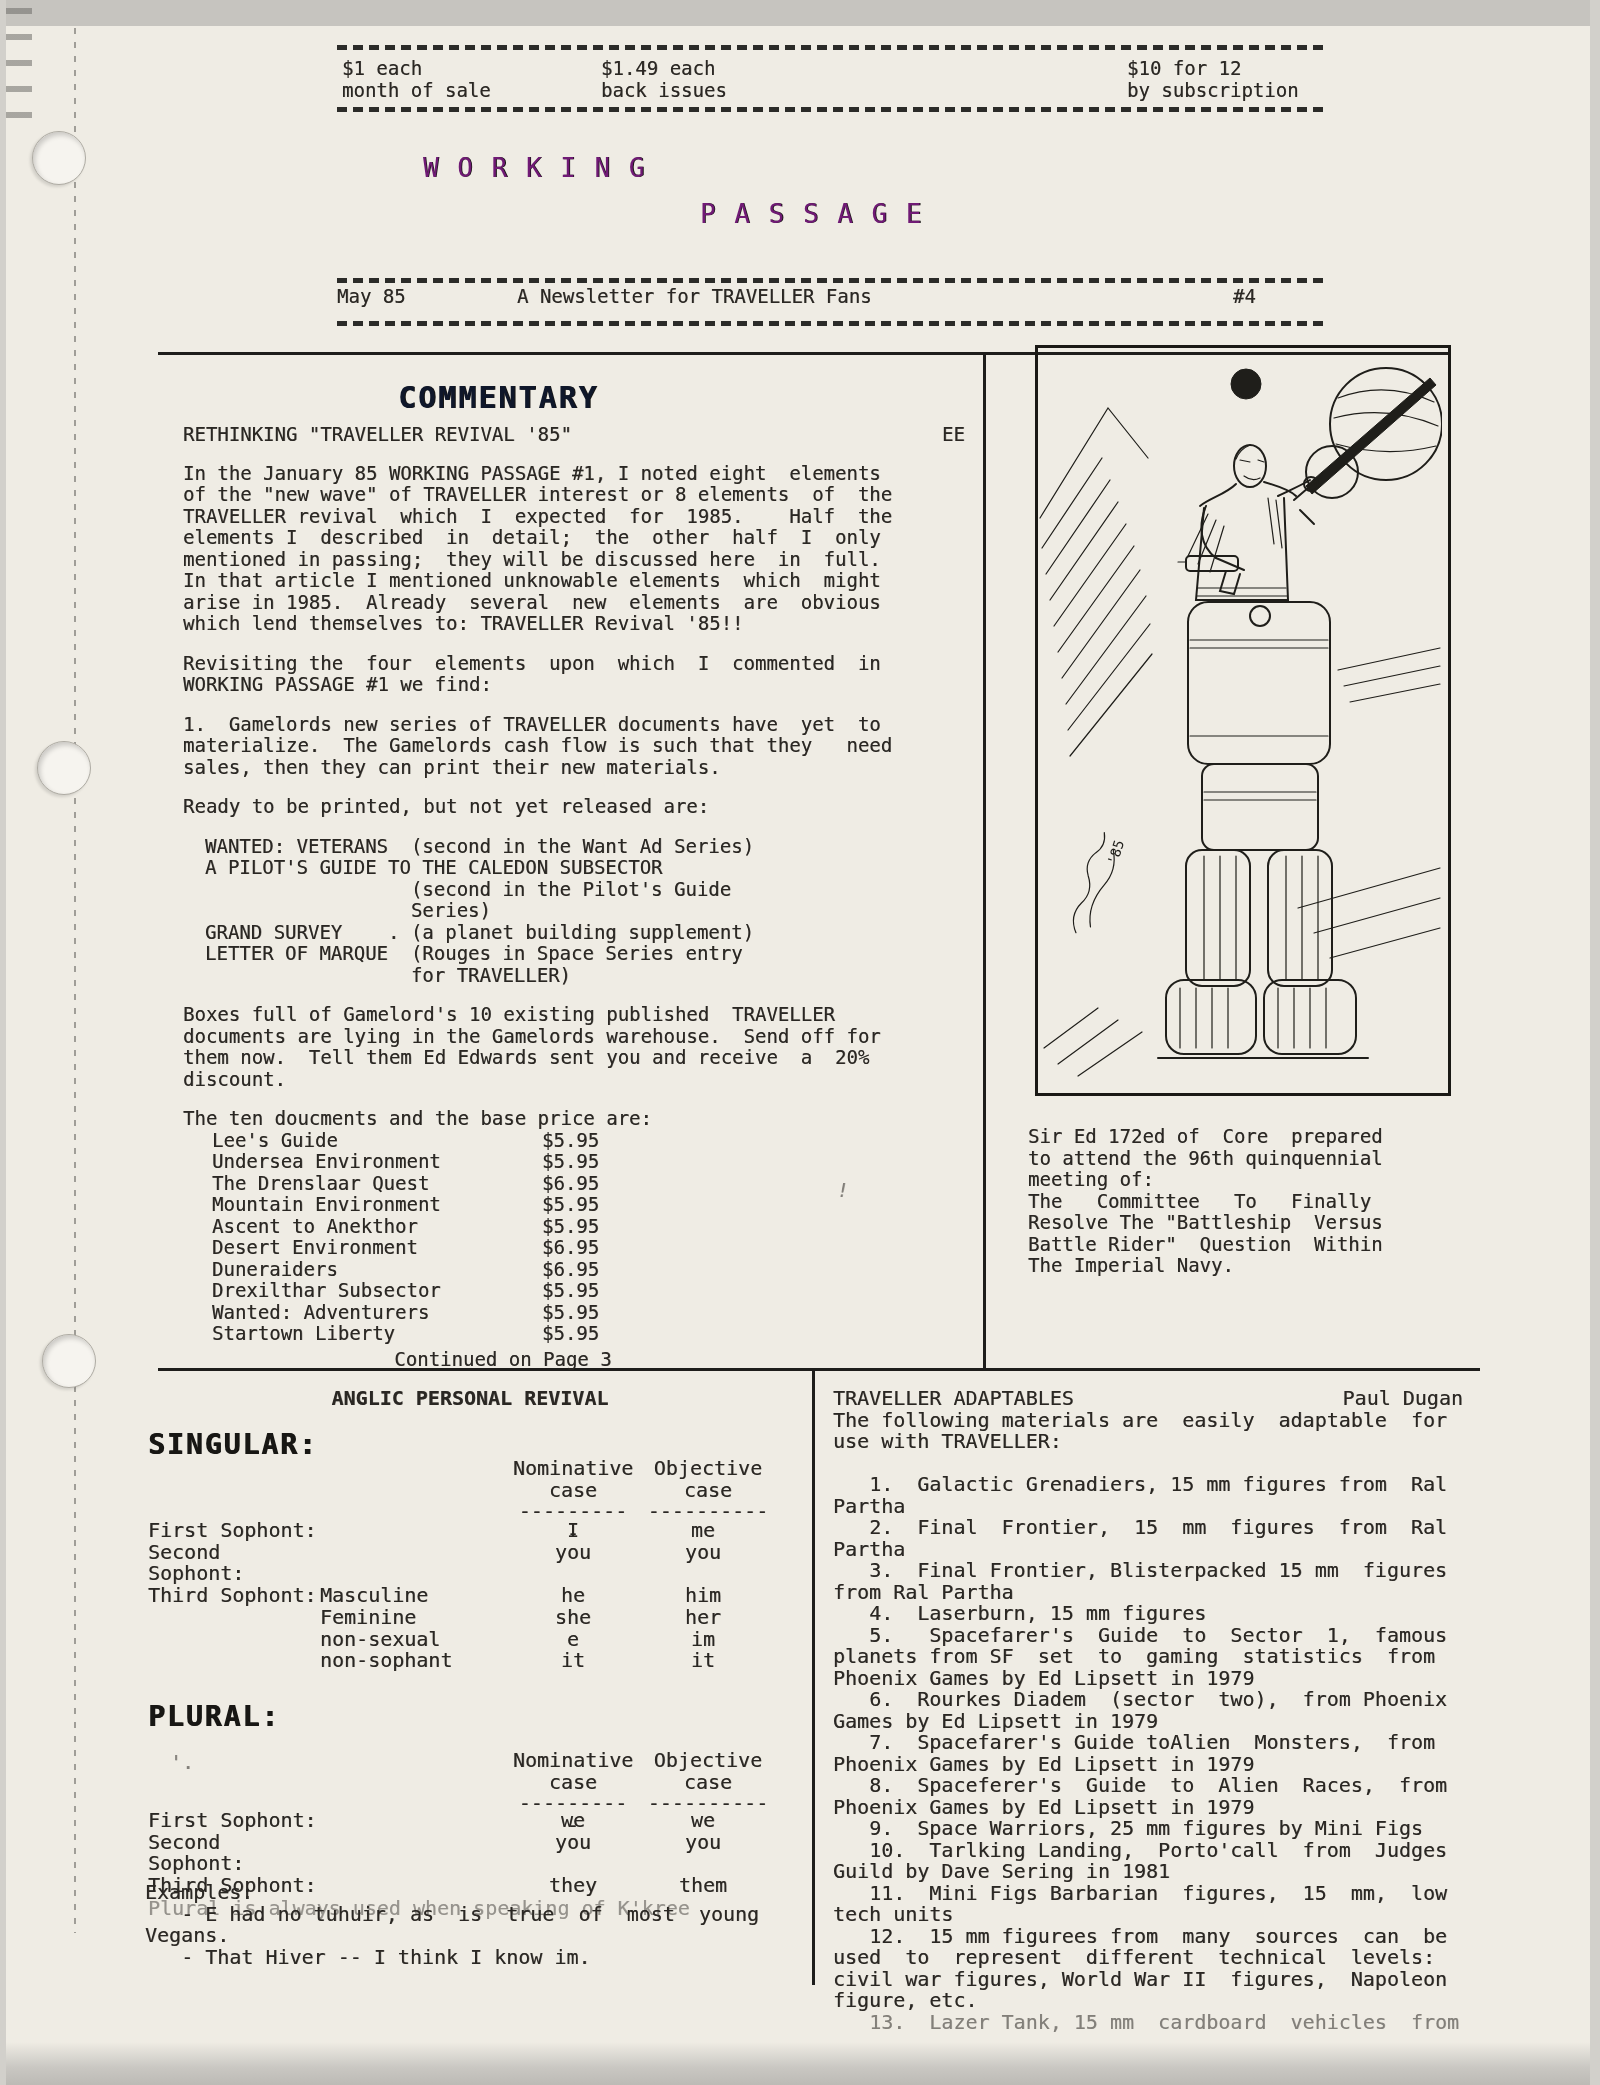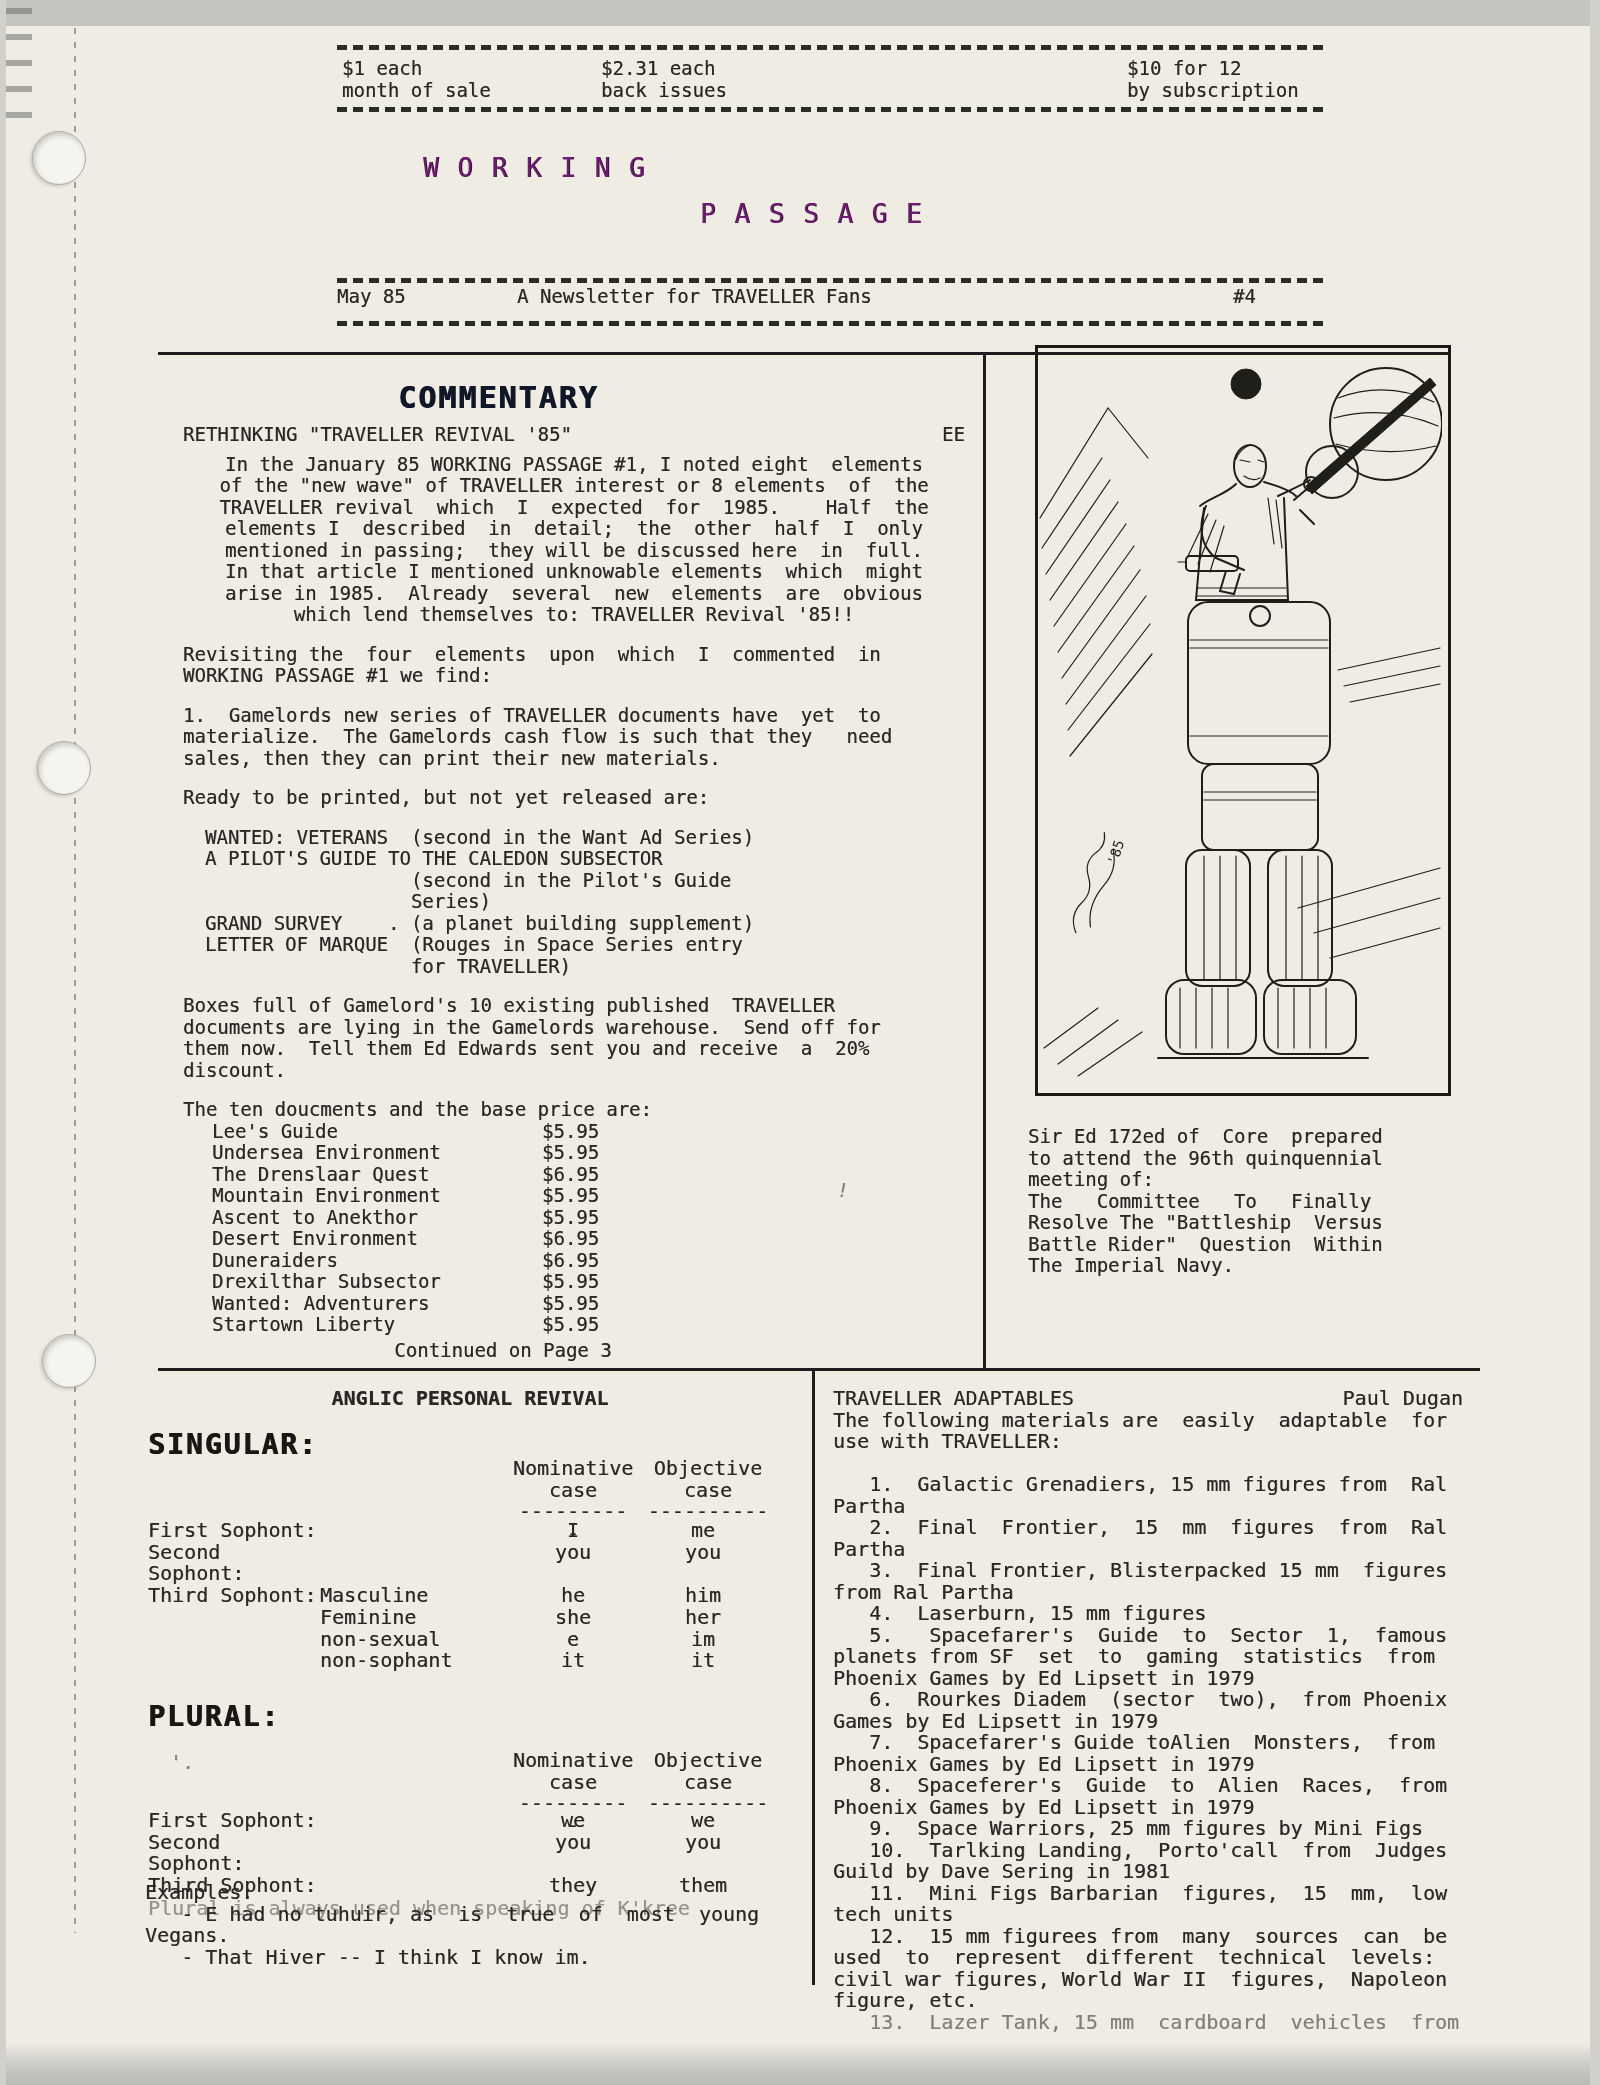--- a/index.html
+++ b/index.html
@@ -55,21 +55,21 @@
   <div class="corner-smudge"></div>
   <div class="fold-line"></div>
   <div class="hole" style="left:32px;top:131px;"></div>
   <div class="hole" style="left:37px;top:741px;"></div>
   <div class="hole" style="left:42px;top:1334px;"></div>
 
   <div class="dashrule" style="left:337px;top:45px;width:992px;"></div>
   <div class="dashrule" style="left:337px;top:107px;width:992px;"></div>
   <div class="abs pre ink body19" style="left:342px;top:58px;">$1 each
 month of sale</div>
-  <div class="abs pre ink body19" style="left:601px;top:58px;">$2.31 each
+  <div class="abs pre ink body19" style="left:601px;top:58px;">$1.49 each
 back issues</div>
   <div class="abs pre ink body19" style="left:1127px;top:58px;">$10 for 12
 by subscription</div>
 
   <div class="abs headline" style="left:423px;top:153px;">W O R K I N G</div>
   <div class="abs headline" style="left:700px;top:199px;">P A S S A G E</div>
 
   <div class="dashrule" style="left:337px;top:278px;width:992px;"></div>
   <div class="dashrule" style="left:337px;top:321px;width:992px;"></div>
   <div class="abs ink body19" style="left:337px;top:286px;">May 85</div>
@@ -81,21 +81,21 @@
   <div class="rule-h" style="left:158px;top:1368px;width:1322px;"></div>
   <div class="rule-v" style="left:812px;top:1368px;height:617px;"></div>
 
   <div class="abs bighead" style="left:398px;top:380px;">COMMENTARY</div>
 
   <div class="abs ink body19" style="left:183px;top:424px;width:782px;">
     <div class="flexrow">
       <span>RETHINKING "TRAVELLER REVIVAL '85"</span>
       <span>EE</span>
     </div>
-    <div class="pre" style="margin-top:8px;text-align:center;">In the January 85 WORKING PASSAGE #1, I noted eight  elements
+    <div class="pre" style="margin-top:17px;">In the January 85 WORKING PASSAGE #1, I noted eight  elements
 of the "new wave" of TRAVELLER interest or 8 elements  of  the
 TRAVELLER revival  which  I  expected  for  1985.    Half  the
 elements I  described  in  detail;  the  other  half  I  only
 mentioned in passing;  they will be discussed here  in  full.
 In that article I mentioned unknowable elements  which  might
 arise in 1985.  Already  several  new  elements  are  obvious
 which lend themselves to: TRAVELLER Revival '85!!</div>
     <div class="pre" style="margin-top:18px;">Revisiting the  four  elements  upon  which  I  commented  in
 WORKING PASSAGE #1 we find:</div>
     <div class="pre" style="margin-top:18px;">1.  Gamelords new series of TRAVELLER documents have  yet  to

